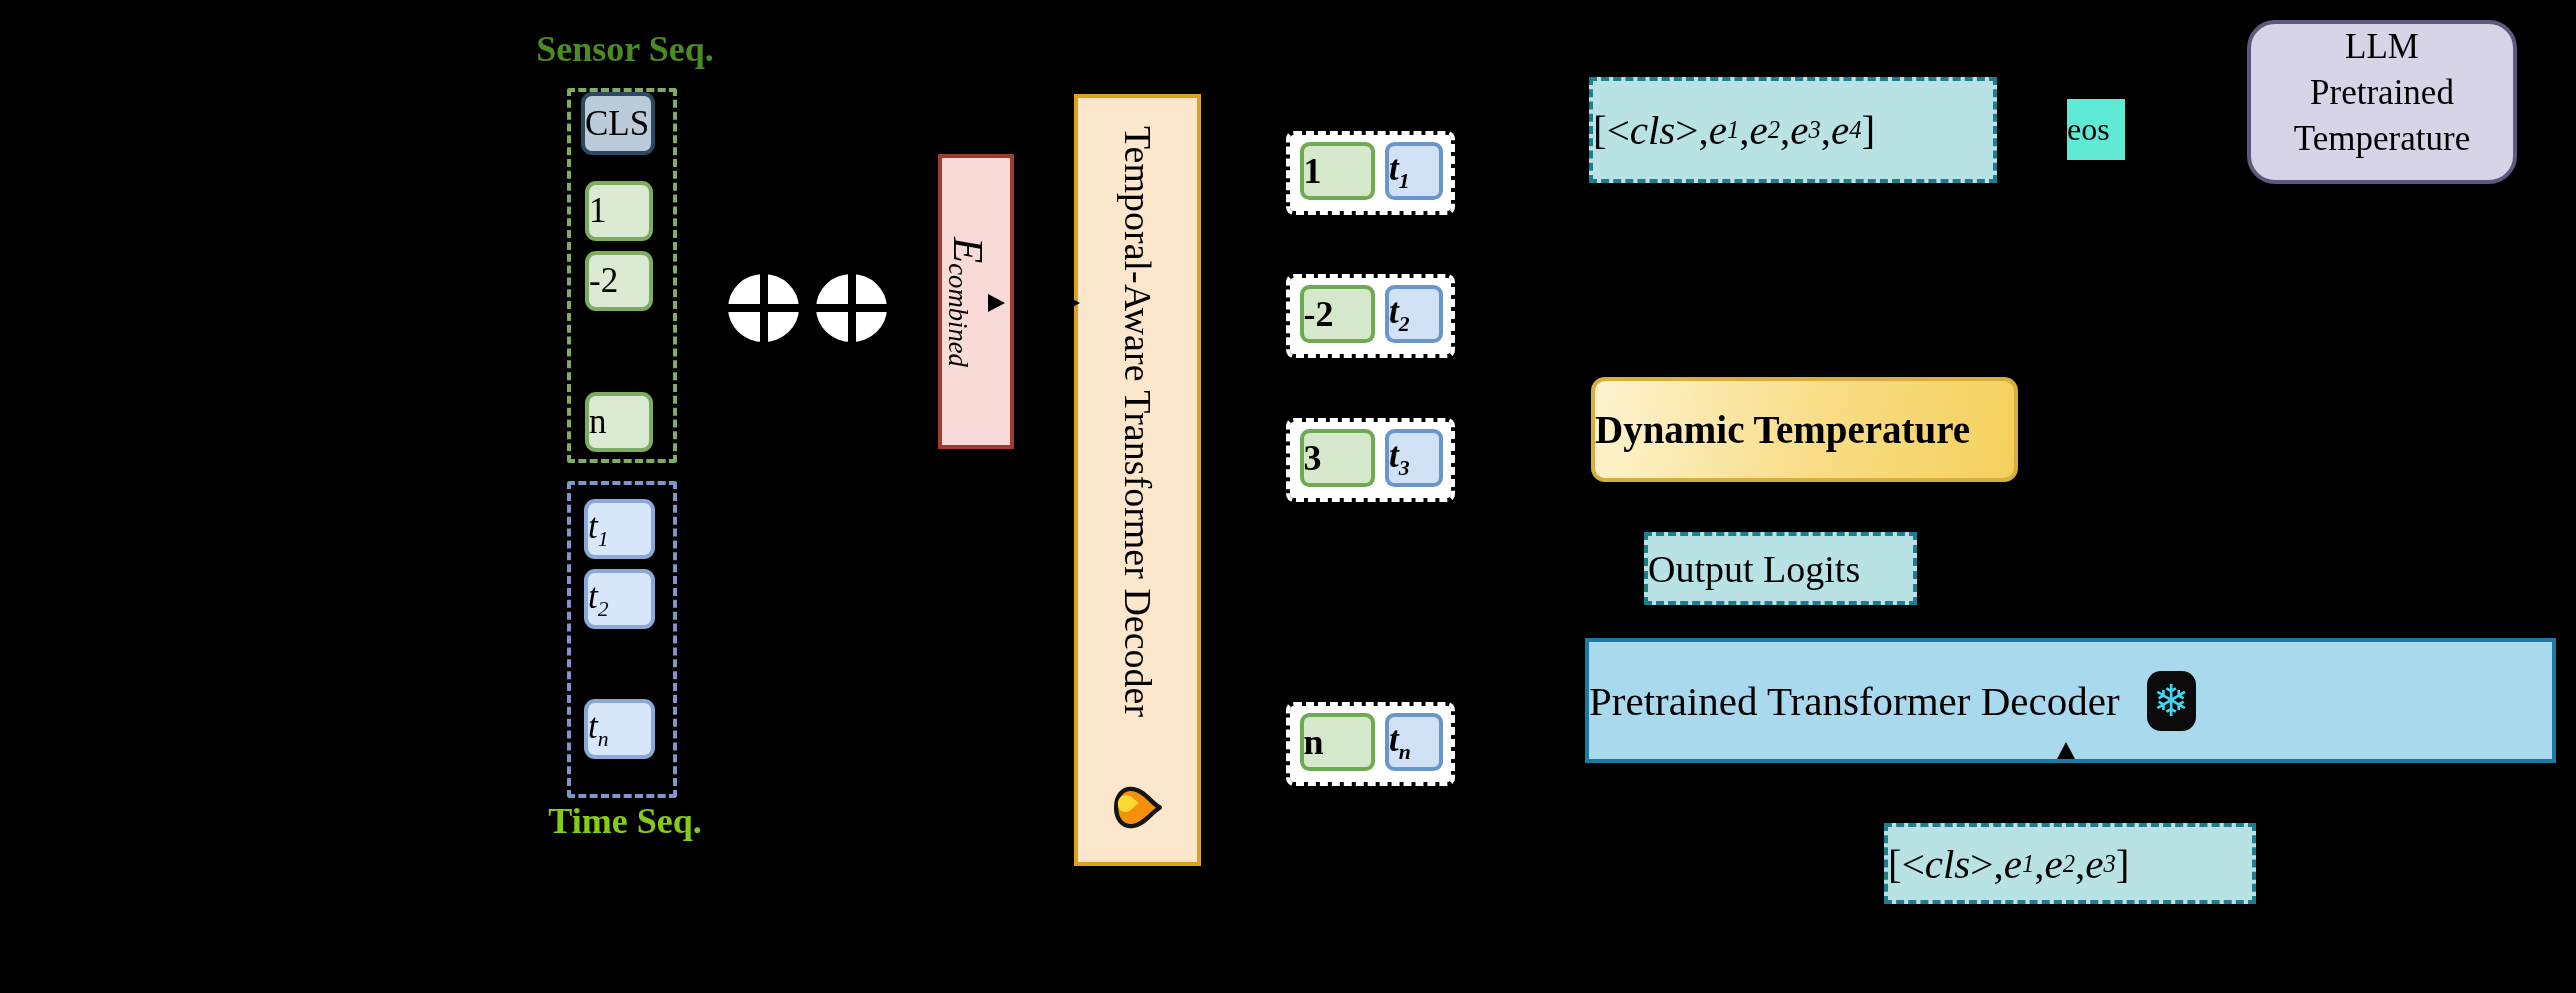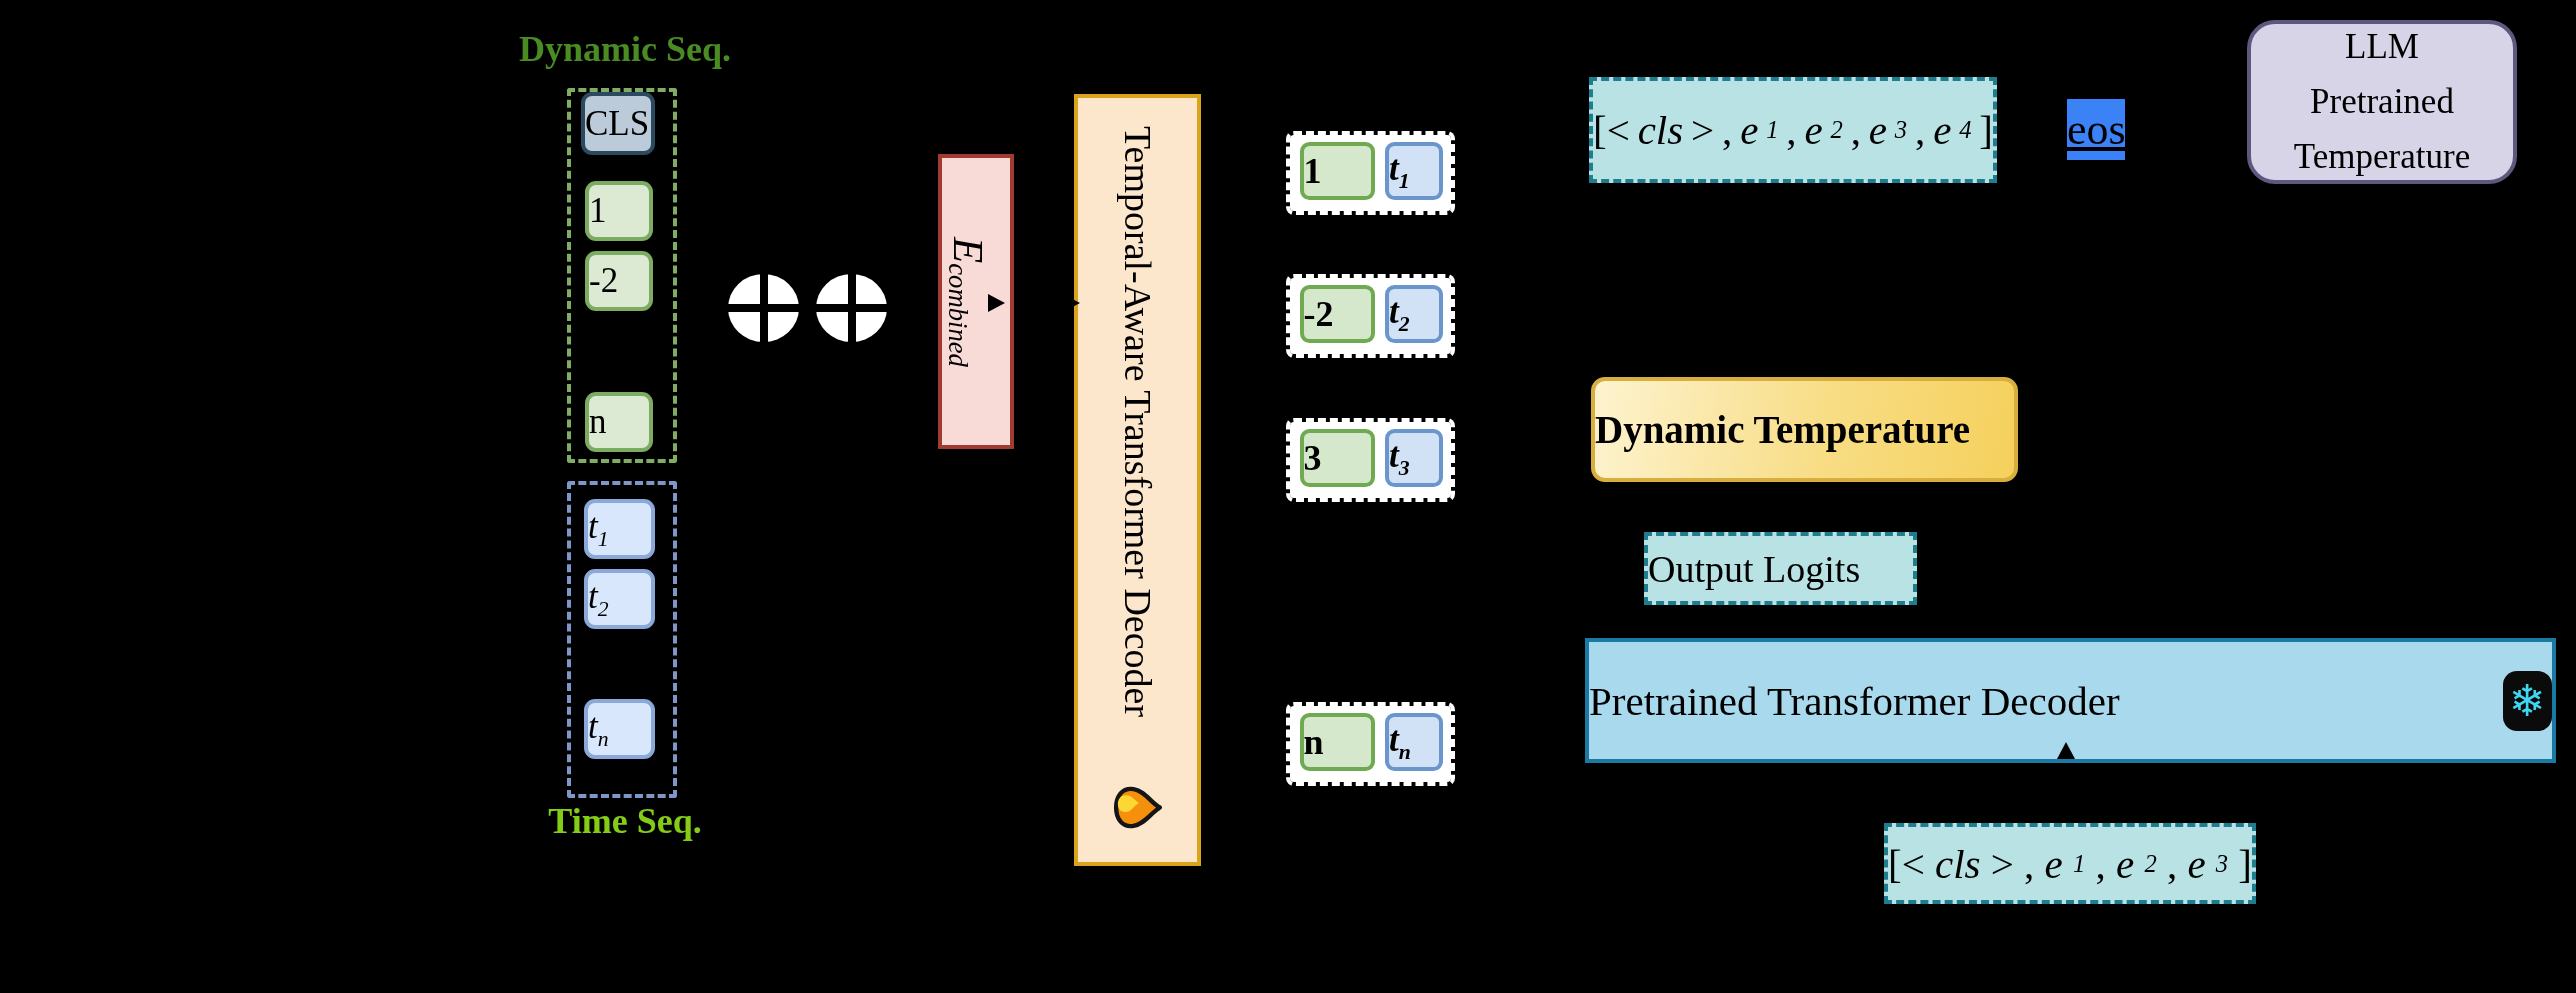--- a/index.html
+++ b/index.html
@@ -1,19 +1,19 @@
 <!DOCTYPE html>
 <html style="font-size:12.6px"><head>
 <meta charset="utf-8">
 <style>
   html,body{margin:0;padding:0;background:#000;}
   body{width:2576px;height:993px;position:relative;overflow:hidden;
        font-family:"Liberation Serif","DejaVu Serif",serif;color:#000;}
   .abs{position:absolute;}
-  .ctr{display:flex;align-items:center;justify-content:space-between;}
+  .ctr{display:flex;align-items:center;justify-content:flex-start;}
 
   
   .seq-label{width:236px;text-align:center;font-weight:bold;font-size:36px;}
   .sensor-label{color:#4a8c22;}
   .time-label{color:#84cc16;}
 
   
   .group{border:4px dashed;border-radius:3.2px;background:transparent;}
   .group-green{border-color:#7fae63;}
   .group-blue{border-color:#7e97c8;}
@@ -47,38 +47,38 @@
   .pair-green{background:#d5e8cc;border:4px solid #6faa53;border-radius:9.5px;font-size:36px;font-weight:bold;}
   .pair-blue{background:#d2e2f6;border:4px solid #6b96cc;border-radius:9.5px;font-size:35px;font-weight:bold;font-style:italic;}
 
   
   .teal{background:#b9e2e5;border:4px dashed #1e7e90;}
   .math{font-size:41px;}
   .math i{font-style:italic;}
   .math sub{font-size:0.6em;font-style:italic;}
 
   
-  .eosbox{background:#3b82f6;font-size:44px;text-decoration:underline;}
+  .eosbox{background:#5eead4;font-size:32px;}
   .llm{background:#d8d4e8;border:4px solid #5f577d;border-radius:28px;
        text-align:center;font-size:35px;line-height:1.32;flex-direction:column;}
   .dyntemp{background:linear-gradient(100deg,#fdf3cf 0%,#f8dd85 55%,#f5d05c 100%);
            border:4px solid #d8ae3e;border-radius:14px;font-size:39px;}
   .outlogits{font-size:38px;margin-top:8px;}
   .pretrained{background:#a9d9ed;border:4.7px solid #1b7aa3;font-size:41px;gap:24px;}
   .snowflake{font-family:"DejaVu Sans",sans-serif;color:#3fd6f2;background:#0b0b0b;
              border-radius:14px;padding:0 6.3px;font-size:44px;line-height:60px;display:inline-block;}
 
   
   .ah-right{width:0;height:0;border-top:9.5px solid transparent;border-bottom:9.5px solid transparent;border-left:17.3px solid #000;}
   .ah-up{width:0;height:0;border-left:9.5px solid transparent;border-right:9.5px solid transparent;border-bottom:17.3px solid #000;}
 </style>
 </head>
 <body>
 
-<div class="abs seq-label sensor-label" style="left:507px;top:28px;">Dynamic Seq.</div>
+<div class="abs seq-label sensor-label" style="left:507px;top:28px;">Sensor Seq.</div>
 
 <div class="abs group group-green" style="left:567px;top:88px;width:102px;height:367px;"></div>
 
 <div class="abs ctr tok tok-cls" style="left:581px;top:92px;width:66px;height:55px;">CLS</div>
 <div class="abs ctr tok tok-green" style="left:585px;top:181px;width:60px;height:52px;">1</div>
 <div class="abs ctr tok tok-green" style="left:585px;top:251px;width:60px;height:52px;">-2</div>
 <div class="abs ctr tok tok-green" style="left:585px;top:392px;width:60px;height:52px;">n</div>
 
 <div class="abs group group-blue" style="left:567px;top:481px;width:102px;height:309px;"></div>
 

